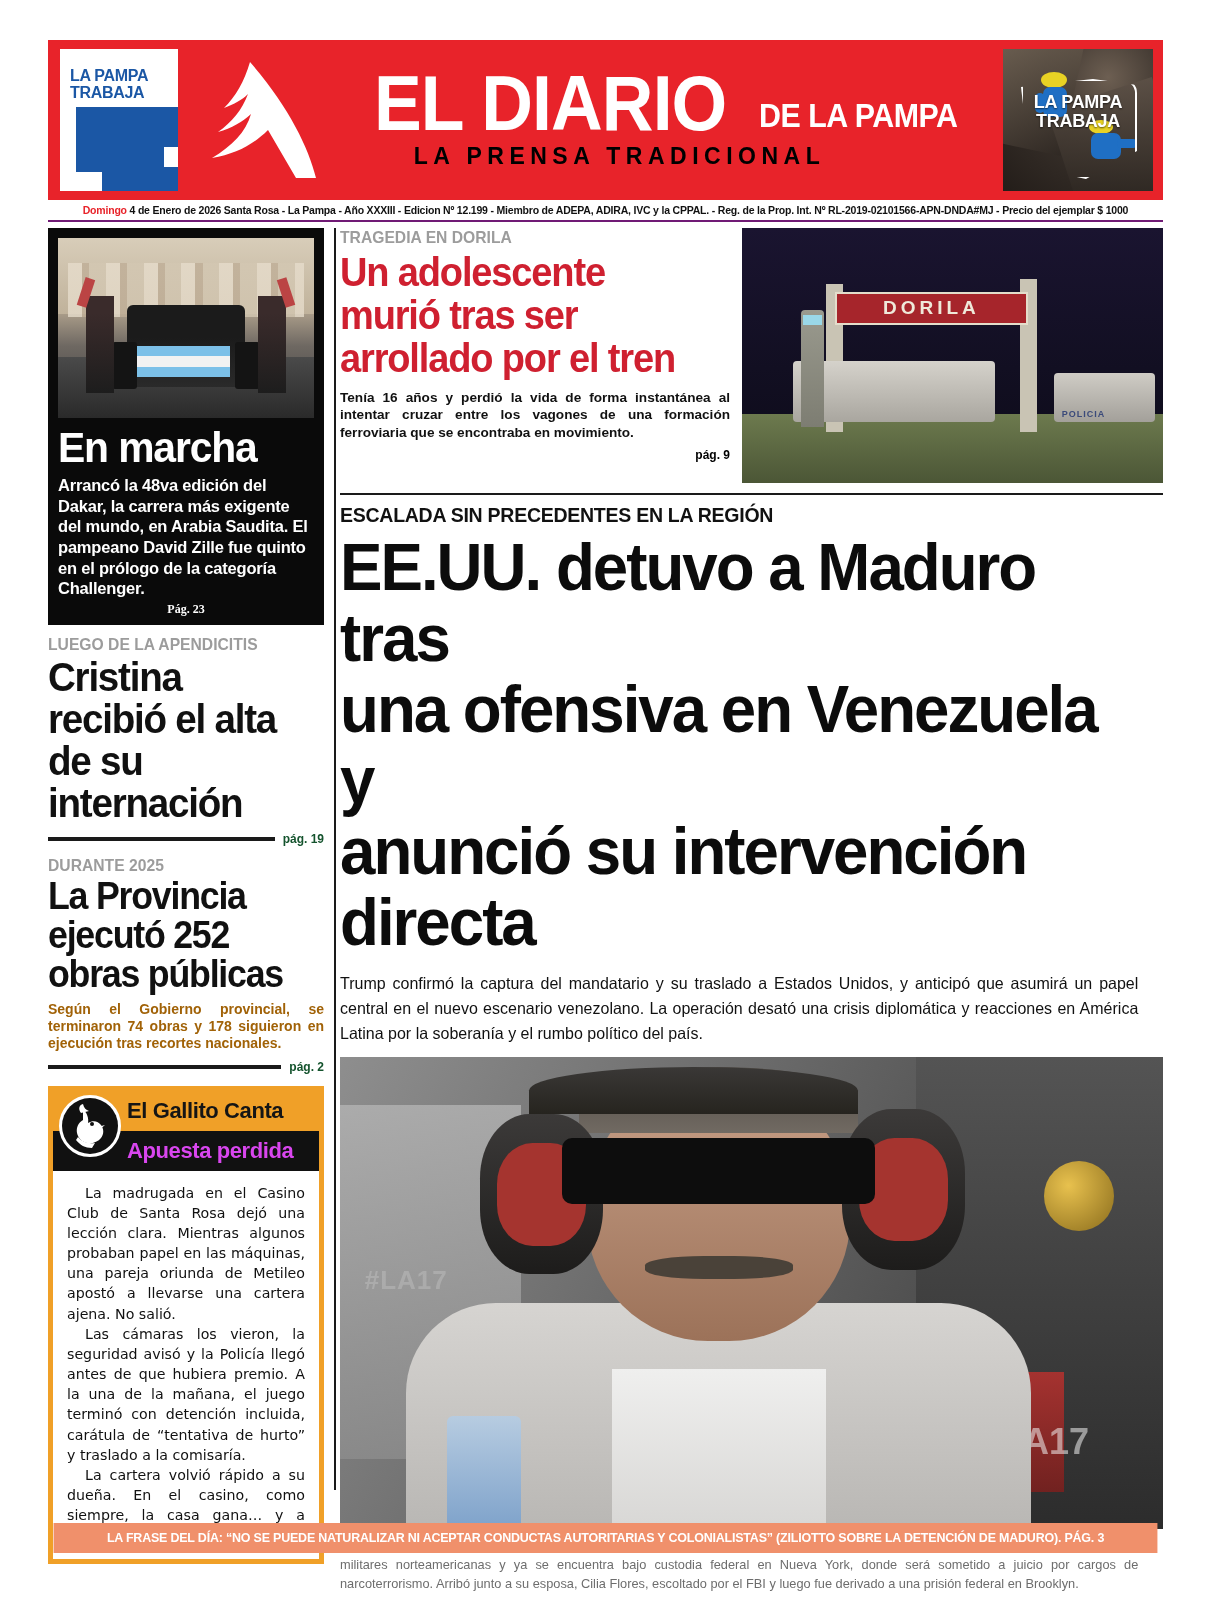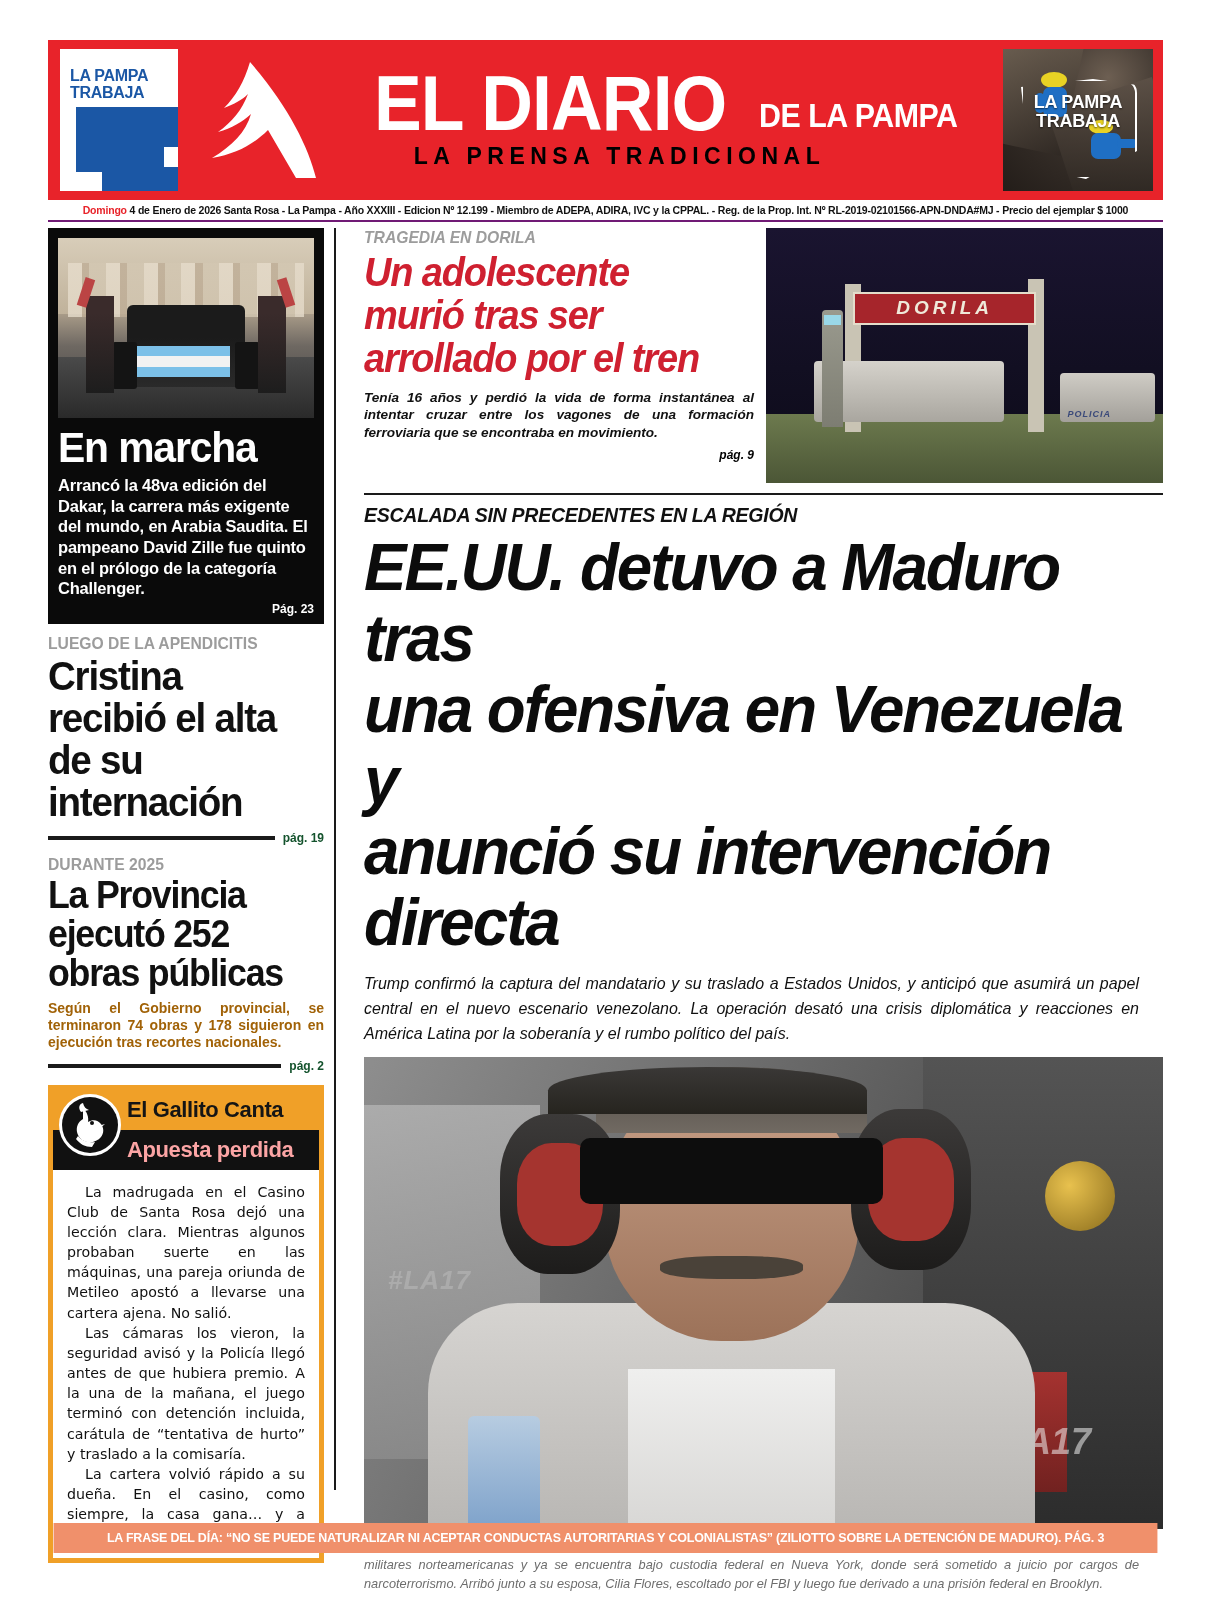--- a/index.html
+++ b/index.html
@@ -153,21 +153,21 @@
   .dateline .red { color: #e8232a; }
 
   
   .grid {
     display: flex;
     margin-top: 6px;
     height: 1262px;
   }
   .col-left { width: 286px; flex: 0 0 auto; padding-right: 10px; }
   .col-divider { width: 2px; background: #1a1a1a; flex:0 0 auto; margin: 0 0px; }
-  .col-right { flex: 1 1 auto; padding-left: 28px; font-style: italic; }
+  .col-right { flex: 1 1 auto; padding-left: 4px; }
 
   
   .dakar {
     background: #0a0a0a;
     padding: 10px 10px 8px 10px;
     color: #fff;
   }
   .dakar-photo {
     height: 180px;
     position: relative;
@@ -196,21 +196,21 @@
   .dakar-title {
     font-size: 43px; font-weight: bold; line-height: 1.0;
     margin-top: 8px; letter-spacing: -1.2px;
     transform: scaleX(0.95); transform-origin: left;
   }
   .dakar-body {
     font-size: 16.5px; font-weight: bold; line-height: 1.25;
     margin-top: 6px; letter-spacing: -0.2px;
   }
   .dakar-page {
-    text-align: right; font-size: 12px; font-weight: bold; margin-top: 3px;
+    text-align: center; font-size: 12px; font-weight: bold; margin-top: 3px; font-family: Liberation Serif, serif;
   }
 
   
   .kicker {
     color: #9c9c9c; font-weight: bold; font-size: 16.5px;
     letter-spacing: 0px; margin-top: 10px;
     transform: scaleX(0.95); transform-origin: left;
   }
   .lead {
     font-size: 41px; font-weight: bold; line-height: 1.03;
@@ -240,21 +240,21 @@
   }
   .gallito-head .t {
     position:absolute; left: 74px; top: 7px;
     font-size: 22px; font-weight: bold; color:#151515; letter-spacing:-0.4px;
   }
   .gallito-sub {
     background: #111; height: 40px; position: relative;
   }
   .gallito-sub .t {
     position:absolute; left: 74px; top: 7px;
-    font-size: 22px; font-weight: bold; color:#fca5a5; letter-spacing:-0.4px;
+    font-size: 22px; font-weight: bold; color:#d946ef; letter-spacing:-0.4px;
   }
   .rooster {
     position: absolute; left: 6px; top: 4px;
     width: 62px; height: 62px; border-radius: 50%;
     background: #fff; border: 2px solid #fff;
     display:flex; align-items:center; justify-content:center; z-index: 5;
     overflow:hidden;
   }
   .gallito-body {
     padding: 12px 14px 14px 14px;
@@ -494,21 +494,21 @@
             <path d="M17 40 c4 5 10 7 17 6 l-3 5 c-7 0-12-3-16-8 z" fill="#fff"></path>
           </svg>
         </div>
         <div class="gallito-head">
           <span class="t">El Gallito Canta</span>
         </div>
         <div class="gallito-sub">
           <span class="t">Apuesta perdida</span>
         </div>
         <div class="gallito-body">
-          <p>La madrugada en el Casino Club de Santa Rosa dejó una lección clara. Mientras algunos probaban suerte en las máquinas, una pareja oriunda de Metileo apostó a llevarse una cartera ajena. No salió.</p>
+          <p>La madrugada en el Casino Club de Santa Rosa dejó una lección clara. Mientras algunos probaban papel en las máquinas, una pareja oriunda de Metileo apostó a llevarse una cartera ajena. No salió.</p>
           <p>Las cámaras los vieron, la seguridad avisó y la Policía llegó antes de que hubiera premio. A la una de la mañana, el juego terminó con detención incluida, carátula de “tentativa de hurto” y traslado a la comisaría.</p>
           <p>La cartera volvió rápido a su dueña. En el casino, como siempre, la casa gana… y a veces también la cámara.</p>
         </div>
       </div>
     </div>
 
     <div class="col-divider"></div>
 
     <div class="col-right">
 

